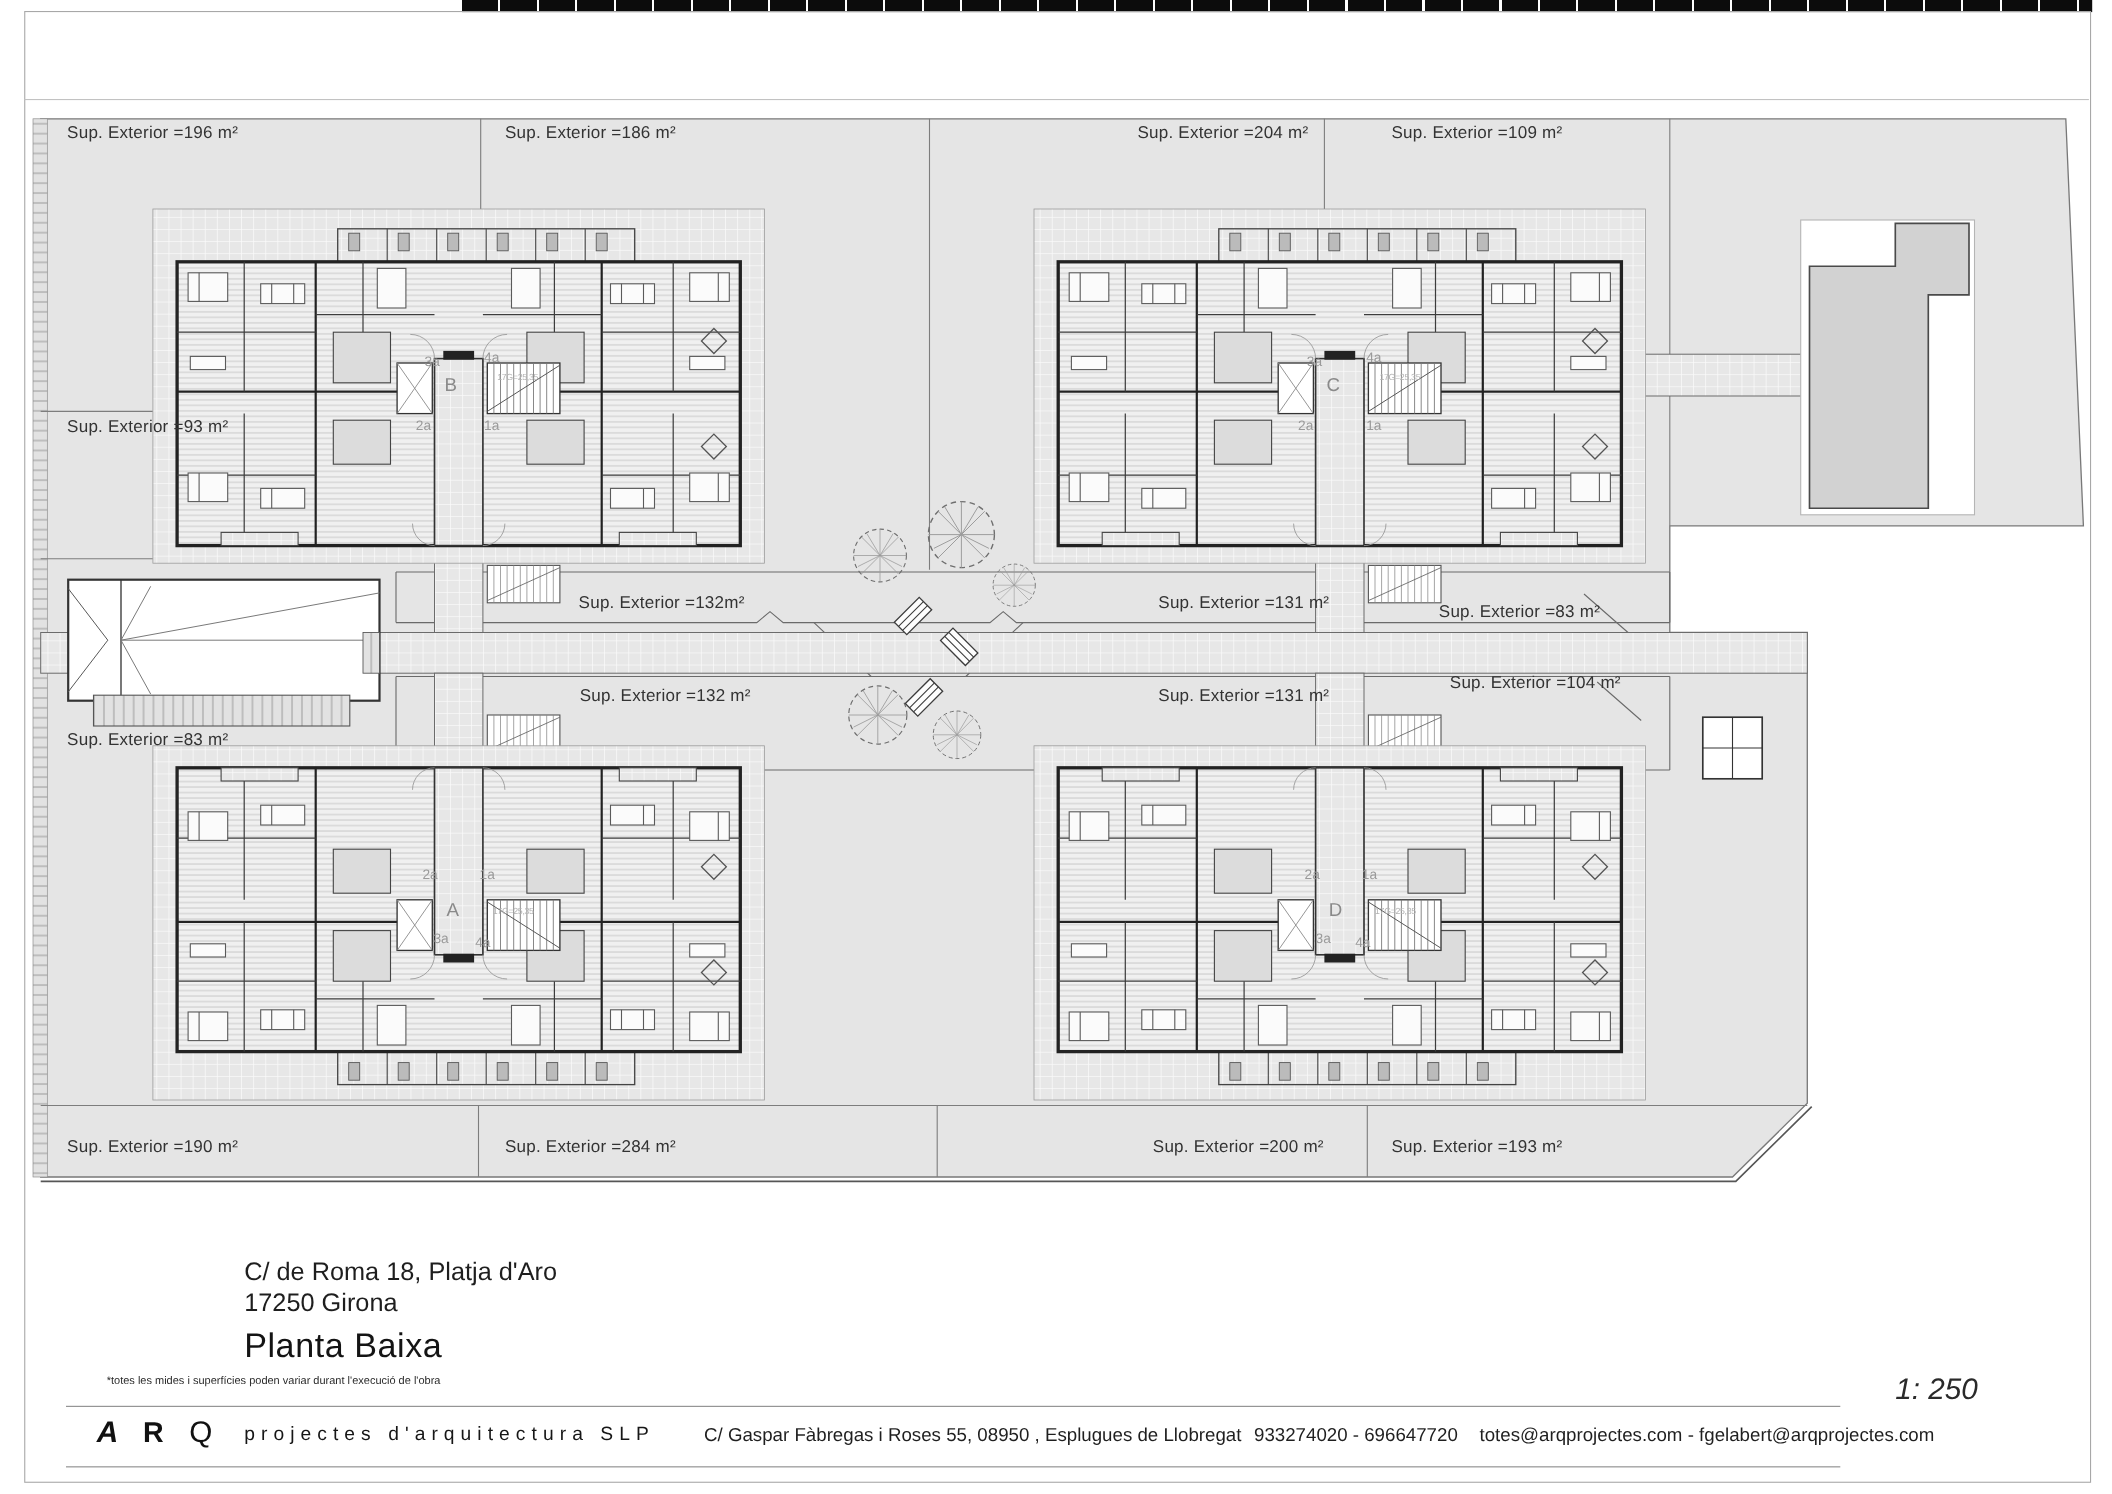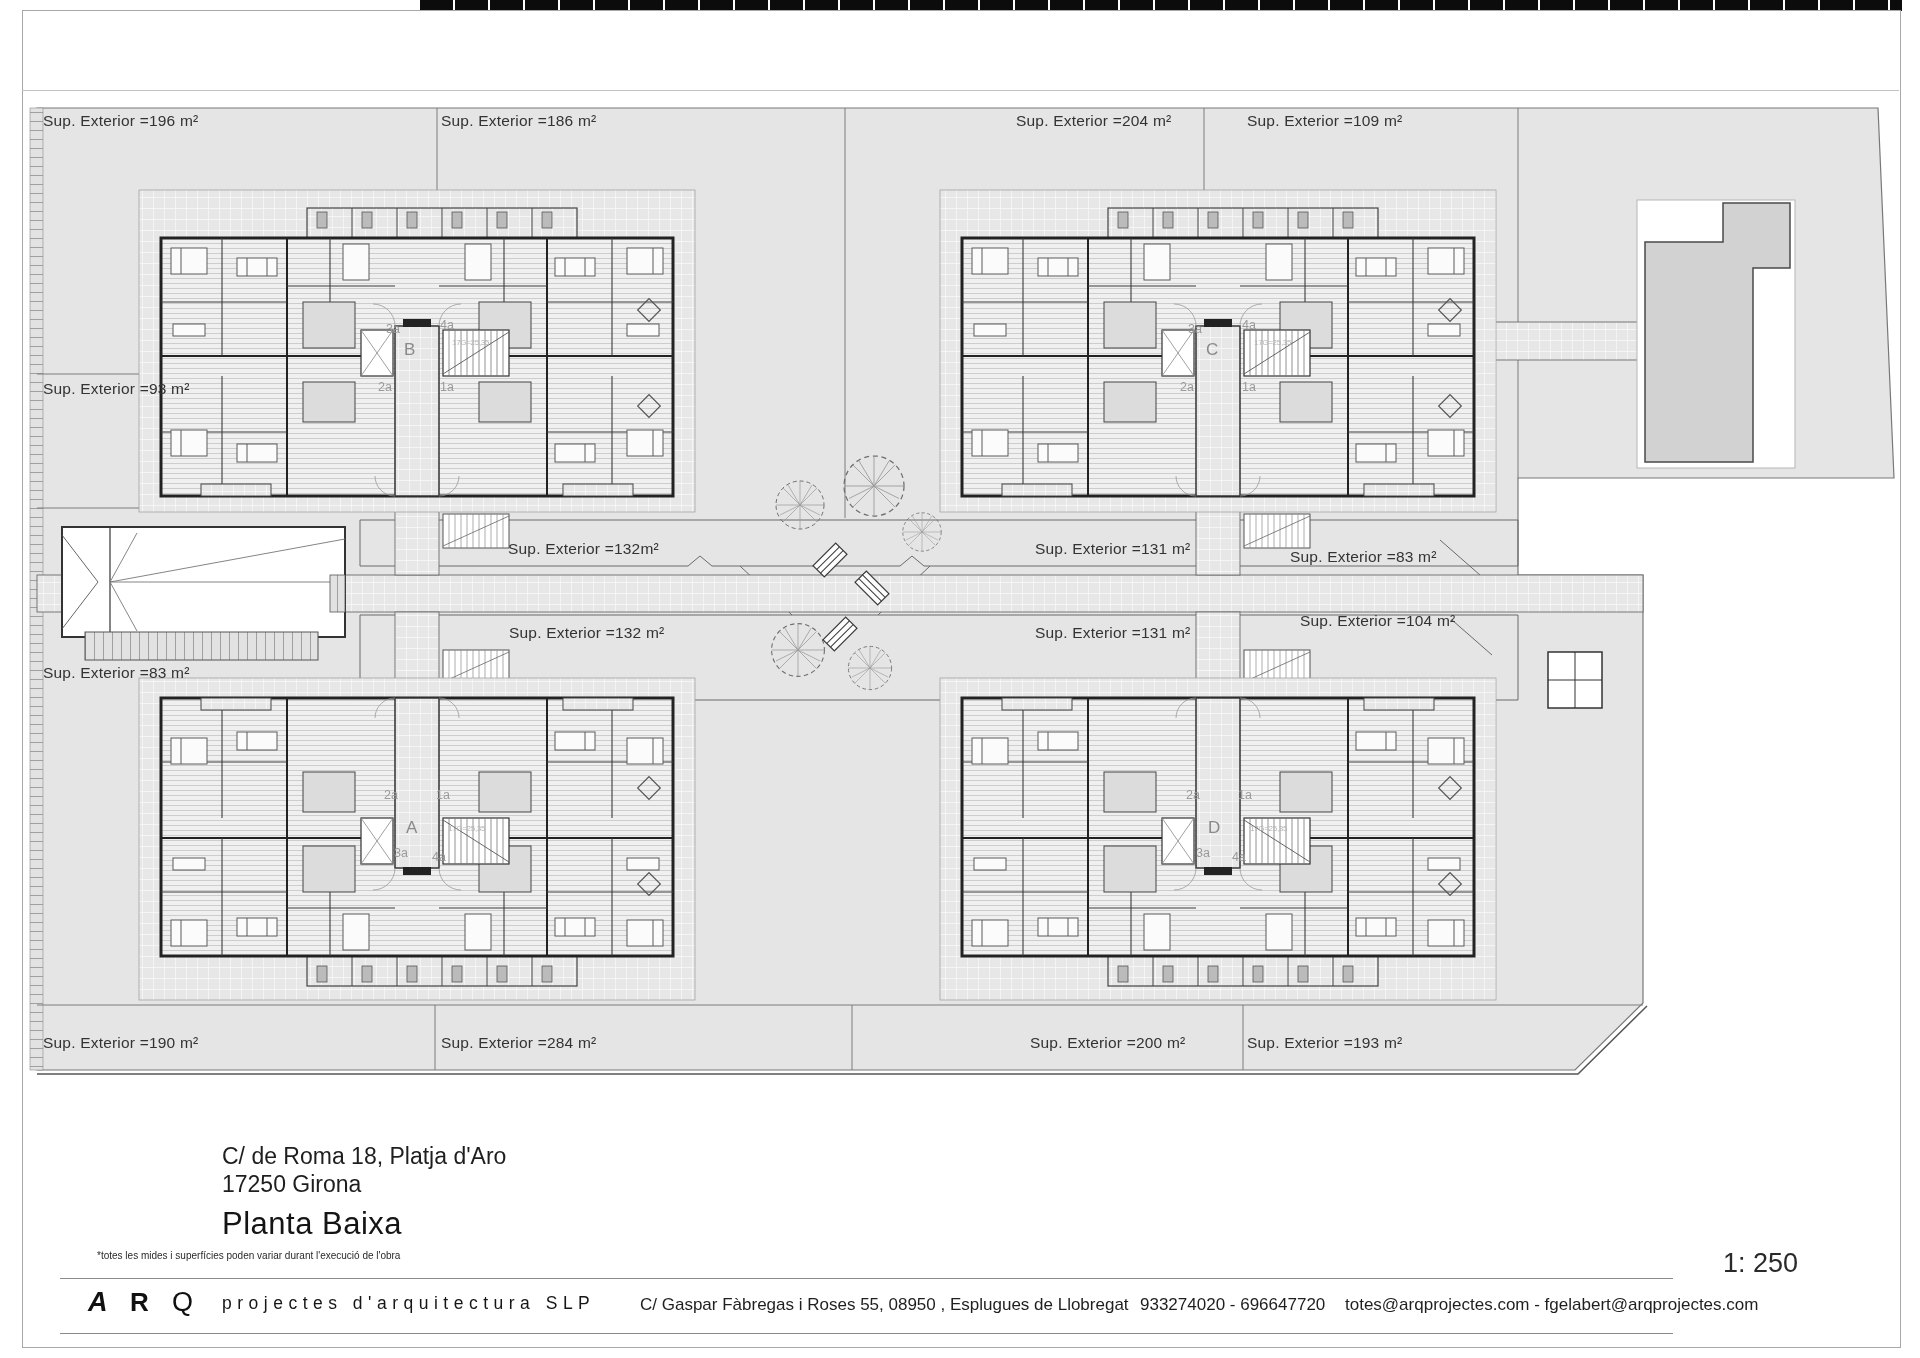--- a/index.html
+++ b/index.html
@@ -5,29 +5,29 @@
   html,body{margin:0;padding:0;background:#fff;}
   .page{position:relative;width:1920px;height:1358px;background:#fff;overflow:hidden;
         font-family:"Liberation Sans",sans-serif;color:#222;}
   .sheet-border{position:absolute;left:22px;top:10px;width:1877px;height:1336px;
         border:1px solid #a8a8a8;pointer-events:none;}
   .topbar{position:absolute;left:420px;top:0;width:1482px;height:11px;background:#0c0c0c;
         background-image:repeating-linear-gradient(90deg,transparent 0 33px,#fff 33px 35px);}
   .topline{position:absolute;left:22px;top:90px;width:1877px;height:0;border-top:1px solid #c2c2c2;}
   svg.plan{position:absolute;left:0;top:0;}
   .lbl{position:absolute;white-space:nowrap;}
-  .slabel{font-size:15.5px;color:#333;letter-spacing:.2px;}
+  .slabel{font-size:15.5px;color:#333;letter-spacing:.2px;margin-left:18px;}
   .bletter{font-size:17px;color:#8a8a8a;}
   .ulabel{font-size:12.5px;color:#9a9a9a;}
   .snote{font-size:8px;color:#b2b2b2;letter-spacing:-.3px;}
   .tb-title{font-size:41px;color:#141414;letter-spacing:1.5px;}
   .tb-addr{font-size:23px;color:#1e1e1e;}
   .tb-plan{font-size:31px;color:#141414;letter-spacing:.5px;}
   .tb-note{font-size:10px;color:#2a2a2a;}
-  .scale{font-size:27px;color:#2a2a2a;}
+  .scale{font-size:27px;color:#2a2a2a;font-style:italic;}
   .footer-box{position:absolute;left:60px;top:1278px;width:1613px;height:54px;
         border-top:1px solid #8a8a8a;border-bottom:1px solid #8a8a8a;background:#fff;}
   .f-item{position:absolute;top:16px;font-size:17px;color:#1f1f1f;white-space:nowrap;}
   .logo-a{position:absolute;left:28px;top:8px;font-size:27px;font-weight:700;font-style:italic;color:#111;}
   .logo-r{position:absolute;left:70px;top:8px;font-size:26px;font-weight:700;color:#111;}
   .logo-q{position:absolute;left:112px;top:8px;font-size:27px;font-weight:400;color:#111;}
   .studio{position:absolute;left:162px;top:14px;font-size:17.5px;color:#161616;letter-spacing:5.5px;}
 </style>
 </head>
 <body>

